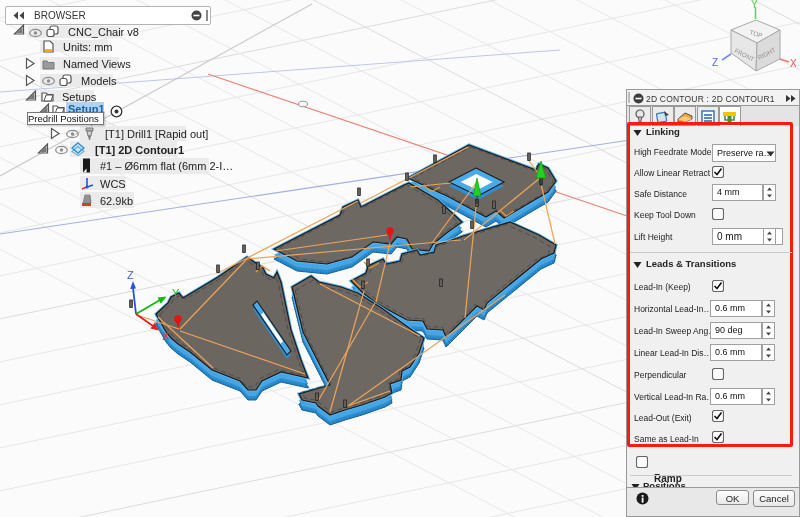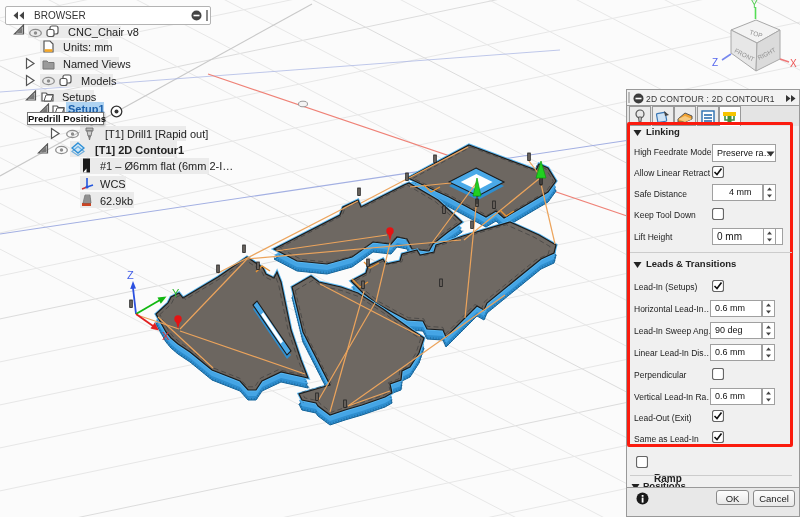--- a/index.html
+++ b/index.html
@@ -288,21 +288,21 @@
       <div class="abs" style="left:100px;top:177.5px;font-size:11px;font-weight:normal;color:#222;white-space:nowrap">WCS</div>
       <div class="abs" style="left:79.5px;top:191.5px;width:54px;height:16px;background:#ebebeb"></div>
       <svg class="abs" style="left:80px;top:192.5px" width="14" height="14">
         <rect x="2" y="10" width="9" height="3" fill="#cc4422"></rect>
         <path d="M3,10 L5,2 h5 l1,8 z" fill="#aaa" stroke="#666" stroke-width="0.7"></path>
         <line x1="4" y1="8" x2="11" y2="8" stroke="#666" stroke-width="0.7"></line>
         <line x1="4.5" y1="6" x2="10.5" y2="6" stroke="#666" stroke-width="0.7"></line>
         <line x1="5" y1="4" x2="10" y2="4" stroke="#666" stroke-width="0.7"></line>
       </svg>
       <div class="abs" style="left:100px;top:194.5px;font-size:11px;font-weight:normal;color:#222;white-space:nowrap">62.9kb</div>
-      <div class="abs" style="left:27px;top:112px;width:77px;height:13px;background:#fff;border:1px solid #777;box-shadow:1px 1px 2px rgba(0,0,0,0.25);font-size:9.5px;font-weight:bold;color:#111;text-align:center;line-height:12px;white-space:nowrap">Predrill Positions</div>
+      <div class="abs" style="left:27px;top:112px;width:77px;height:13px;background:#fff;border:1px solid #777;box-shadow:1px 1px 2px rgba(0,0,0,0.25);font-size:9.5px;font-weight:normal;color:#111;text-align:left;line-height:12px;white-space:nowrap">Predrill Positions</div>
       <svg class="abs" style="left:110px;top:105px" width="13" height="13">
         <circle cx="6.5" cy="6.5" r="5.3" fill="#fff" stroke="#333" stroke-width="1.3"></circle>
         <circle cx="6.5" cy="6.5" r="2" fill="#333"></circle>
       </svg>
     </div>
 <div>
       <div class="abs" style="left:626px;top:89px;width:174px;height:428px;background:#f0f0f0;border:1px solid #999"></div>
       <div class="abs" style="left:626px;top:89px;width:174px;height:17px;background:#f2f2f2;border:1px solid #999"></div>
       <div class="abs" style="left:628px;top:92px;width:2px;height:11px;background:#bbb"></div>
       <svg class="abs" style="left:633px;top:92.5px" width="11" height="11">
@@ -352,41 +352,41 @@
       <div class="abs" style="left:712px;top:144px;width:64px;height:18px;background:#fff;border:1px solid #a0a0a0;font-size:9px;color:#111;line-height:16px;padding-left:4px;white-space:nowrap">Preserve ra…</div>
       <svg class="abs" style="left:766px;top:151px" width="9" height="6">
         <polygon points="0.5,0.5 8.5,0.5 4.5,5.5" fill="#333"></polygon>
       </svg>
       <div class="abs" style="left:634px;top:168px;font-size:8.5px;font-weight:normal;color:#222;white-space:nowrap">Allow Linear Retract</div>
       <svg class="abs" style="left:712px;top:166px" width="12" height="12">
         <rect x="0.5" y="0.5" width="11" height="11" rx="2" fill="#fff" stroke="#666" stroke-width="1.2"></rect>
         <polyline points="2.5,6 5,8.5 9.5,2.5" fill="none" stroke="#111" stroke-width="1.6"></polyline>
       </svg>
       <div class="abs" style="left:634px;top:189px;font-size:8.5px;font-weight:normal;color:#222;white-space:nowrap">Safe Distance</div>
-      <div class="abs" style="left:712px;top:184px;width:51px;height:17px;background:#fff;border:1px solid #a0a0a0;font-size:9px;color:#111;line-height:15px;padding-left:16px;white-space:nowrap">4 mm</div>
+      <div class="abs" style="left:712px;top:184px;width:51px;height:17px;background:#fff;border:1px solid #a0a0a0;font-size:9px;color:#111;line-height:15px;padding-left:4px;white-space:nowrap">4 mm</div>
       <div class="abs" style="left:763px;top:184px;width:13px;height:17px;background:#fff;border:1px solid #a0a0a0"><svg width="11" height="15">
           <polygon points="5.5,2.5 8,5.5 3,5.5" fill="#444"></polygon>
           <polygon points="5.5,12.5 8,9.5 3,9.5" fill="#444"></polygon>
         </svg></div>
       <div class="abs" style="left:634px;top:210px;font-size:8.5px;font-weight:normal;color:#222;white-space:nowrap">Keep Tool Down</div>
       <svg class="abs" style="left:712px;top:208px" width="12" height="12">
         <rect x="0.5" y="0.5" width="11" height="11" rx="2" fill="#fff" stroke="#666" stroke-width="1.2"></rect>
       </svg>
       <div class="abs" style="left:634px;top:232px;font-size:8.5px;font-weight:normal;color:#222;white-space:nowrap">Lift Height</div>
       <div class="abs" style="left:712px;top:228px;width:71px;height:17px;background:#fff;border:1px solid #a0a0a0;font-size:10px;color:#111;line-height:15px;padding-left:4px;white-space:nowrap">0 mm</div>
       <div class="abs" style="left:763px;top:228px;width:13px;height:17px;background:#fff;border:1px solid #a0a0a0"><svg width="11" height="15">
           <polygon points="5.5,2.5 8,5.5 3,5.5" fill="#444"></polygon>
           <polygon points="5.5,12.5 8,9.5 3,9.5" fill="#444"></polygon>
         </svg></div>
       <div class="abs" style="left:630px;top:252px;width:162px;height:1px;background:#ccc"></div>
       <svg class="abs" style="left:633px;top:261px" width="9" height="8">
         <polygon points="0.5,1 8.5,1 4.5,7" fill="#222"></polygon>
       </svg>
       <div class="abs" style="left:646px;top:258px;font-size:9.5px;font-weight:bold;color:#222;white-space:nowrap">Leads &amp; Transitions</div>
-      <div class="abs" style="left:634px;top:282px;font-size:8.5px;font-weight:normal;color:#222;white-space:nowrap">Lead-In (Setups)</div>
+      <div class="abs" style="left:634px;top:282px;font-size:8.5px;font-weight:normal;color:#222;white-space:nowrap">Lead-In (Keep)</div>
       <svg class="abs" style="left:712px;top:280px" width="12" height="12">
         <rect x="0.5" y="0.5" width="11" height="11" rx="2" fill="#fff" stroke="#666" stroke-width="1.2"></rect>
         <polyline points="2.5,6 5,8.5 9.5,2.5" fill="none" stroke="#111" stroke-width="1.6"></polyline>
       </svg>
       <div class="abs" style="left:634px;top:304px;font-size:8.5px;font-weight:normal;color:#222;white-space:nowrap">Horizontal Lead-In…</div>
       <div class="abs" style="left:710px;top:300px;width:52px;height:17px;background:#fff;border:1px solid #a0a0a0;font-size:9px;color:#111;line-height:15px;padding-left:4px;white-space:nowrap">0.6 mm</div>
       <div class="abs" style="left:762px;top:300px;width:13px;height:17px;background:#fff;border:1px solid #a0a0a0"><svg width="11" height="15">
           <polygon points="5.5,2.5 8,5.5 3,5.5" fill="#444"></polygon>
           <polygon points="5.5,12.5 8,9.5 3,9.5" fill="#444"></polygon>
         </svg></div>

